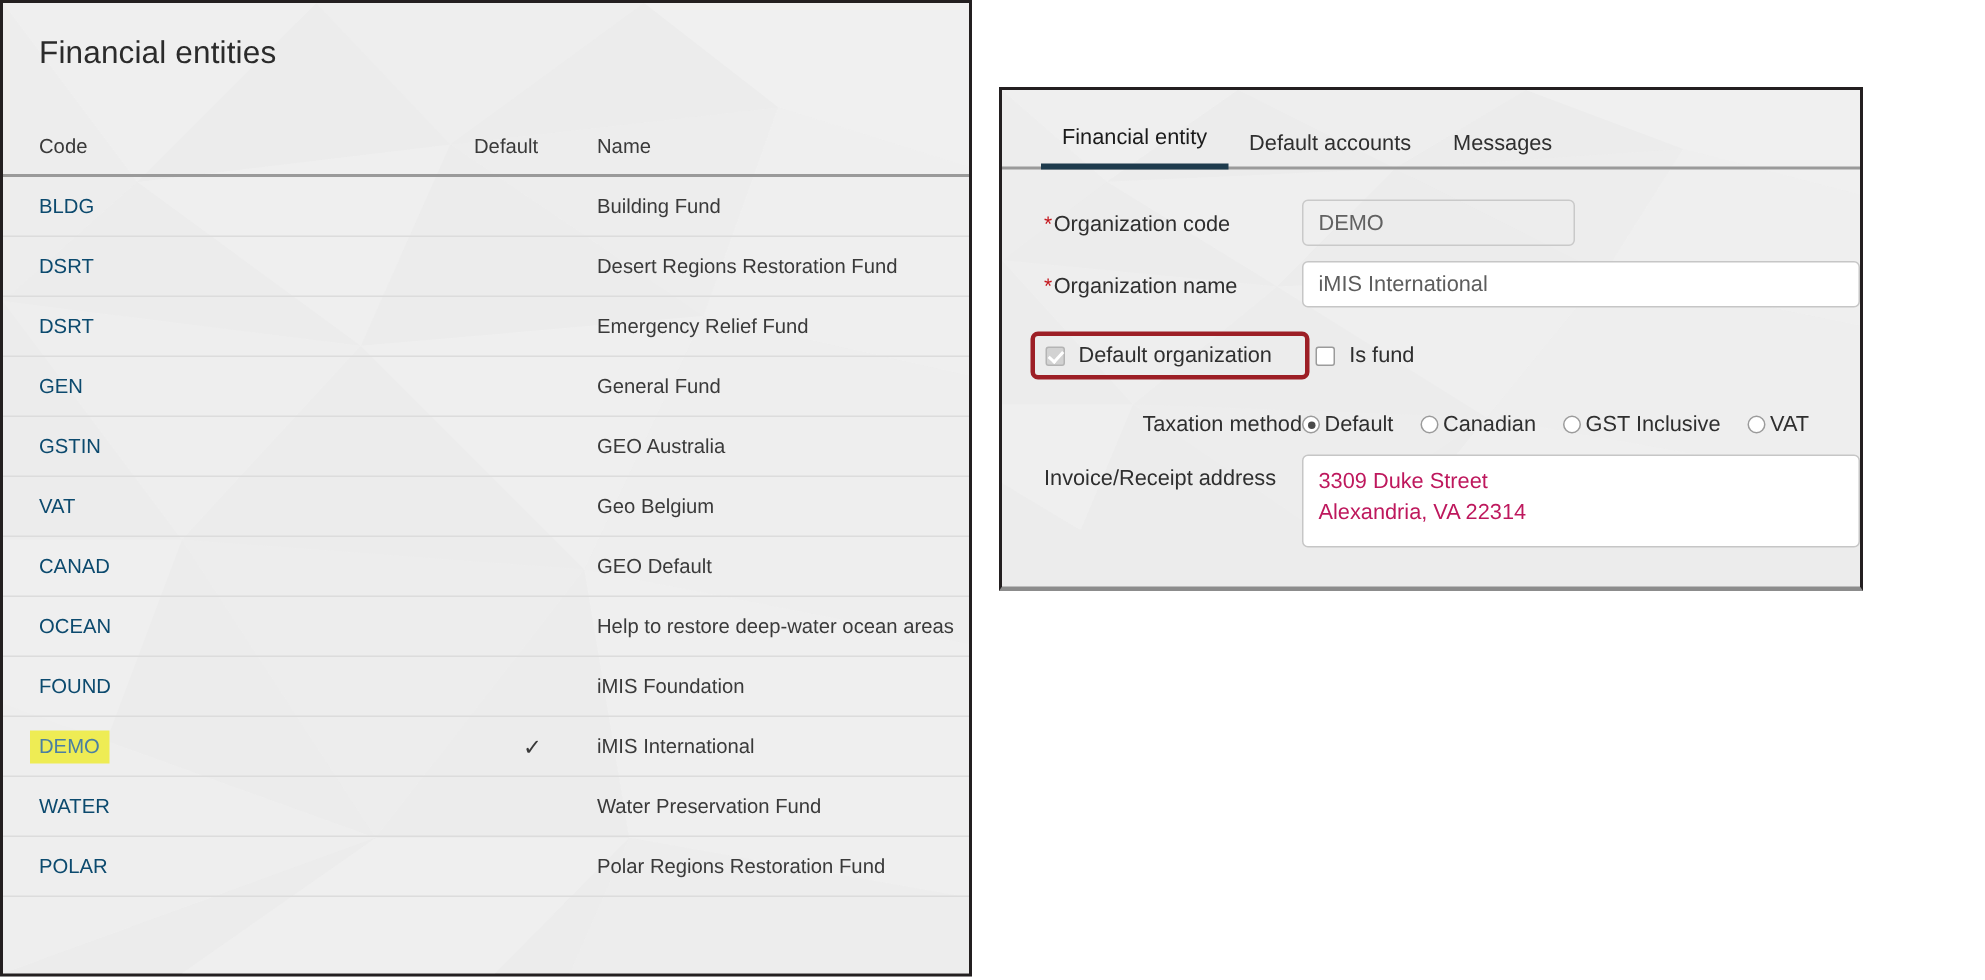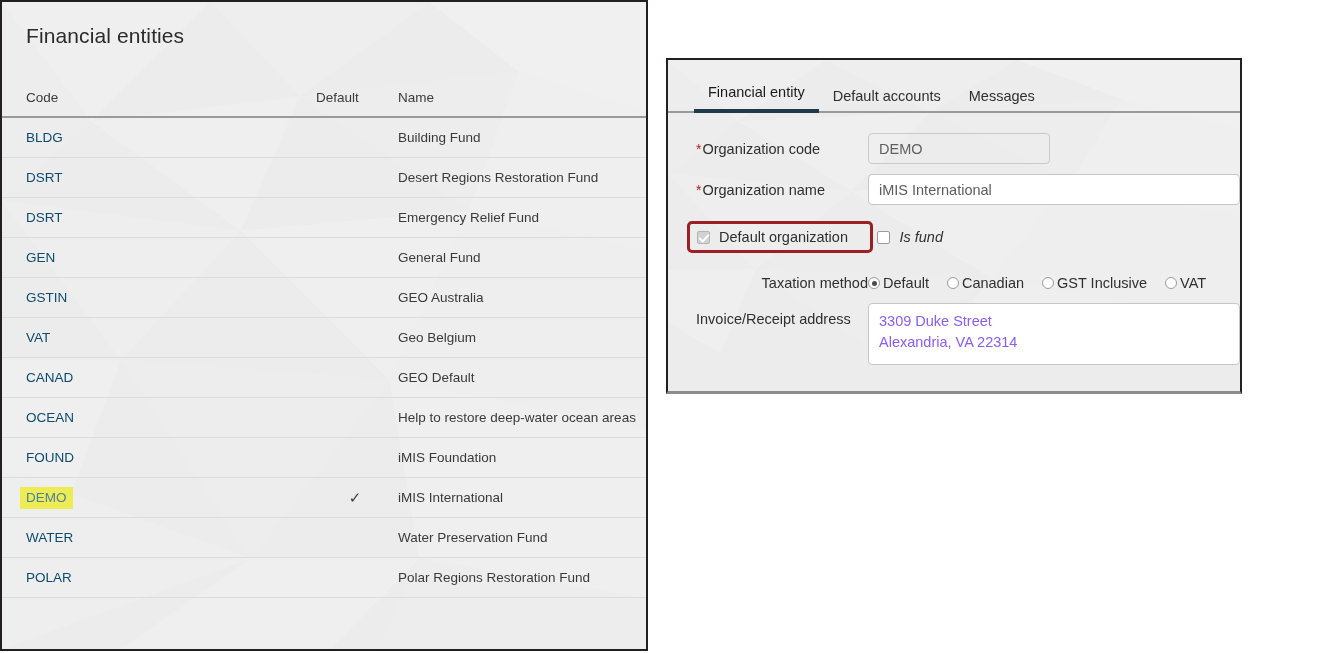--- a/index.html
+++ b/index.html
@@ -167,38 +167,37 @@
     border-color: #c9c9c9;
   }
   #org-code-input  { width: 182px; height: 31px; }
   #org-name-input  { width: 399px; height: 31px; }
   #address-input   {
     width: 399px;
     height: 62px;
     resize: none;
     line-height: 1.45;
     padding-top: 7px;
-    color: #8b5cf6;
+    color: #be185d;
     overflow: hidden;
   }
   .cb-wrap-highlight {
     display: inline-flex;
     align-items: center;
     border: 3px solid #9d1f26;
     border-radius: 5px;
     padding: 5px 22px 5px 7px;
     margin: 6px 0 3px -9px;
     box-sizing: border-box;
   }
   .cb-plain {
     display: inline-flex;
     align-items: center;
     padding: 2px 0 2px 0;
     margin-bottom: 24px;
-    font-style: italic;
   }
   .cbox {
     width: 13px;
     height: 13px;
     box-sizing: border-box;
     border: 1px solid #9b9b9b;
     border-radius: 2px;
     background: #ffffff;
     display: inline-block;
     position: relative;

